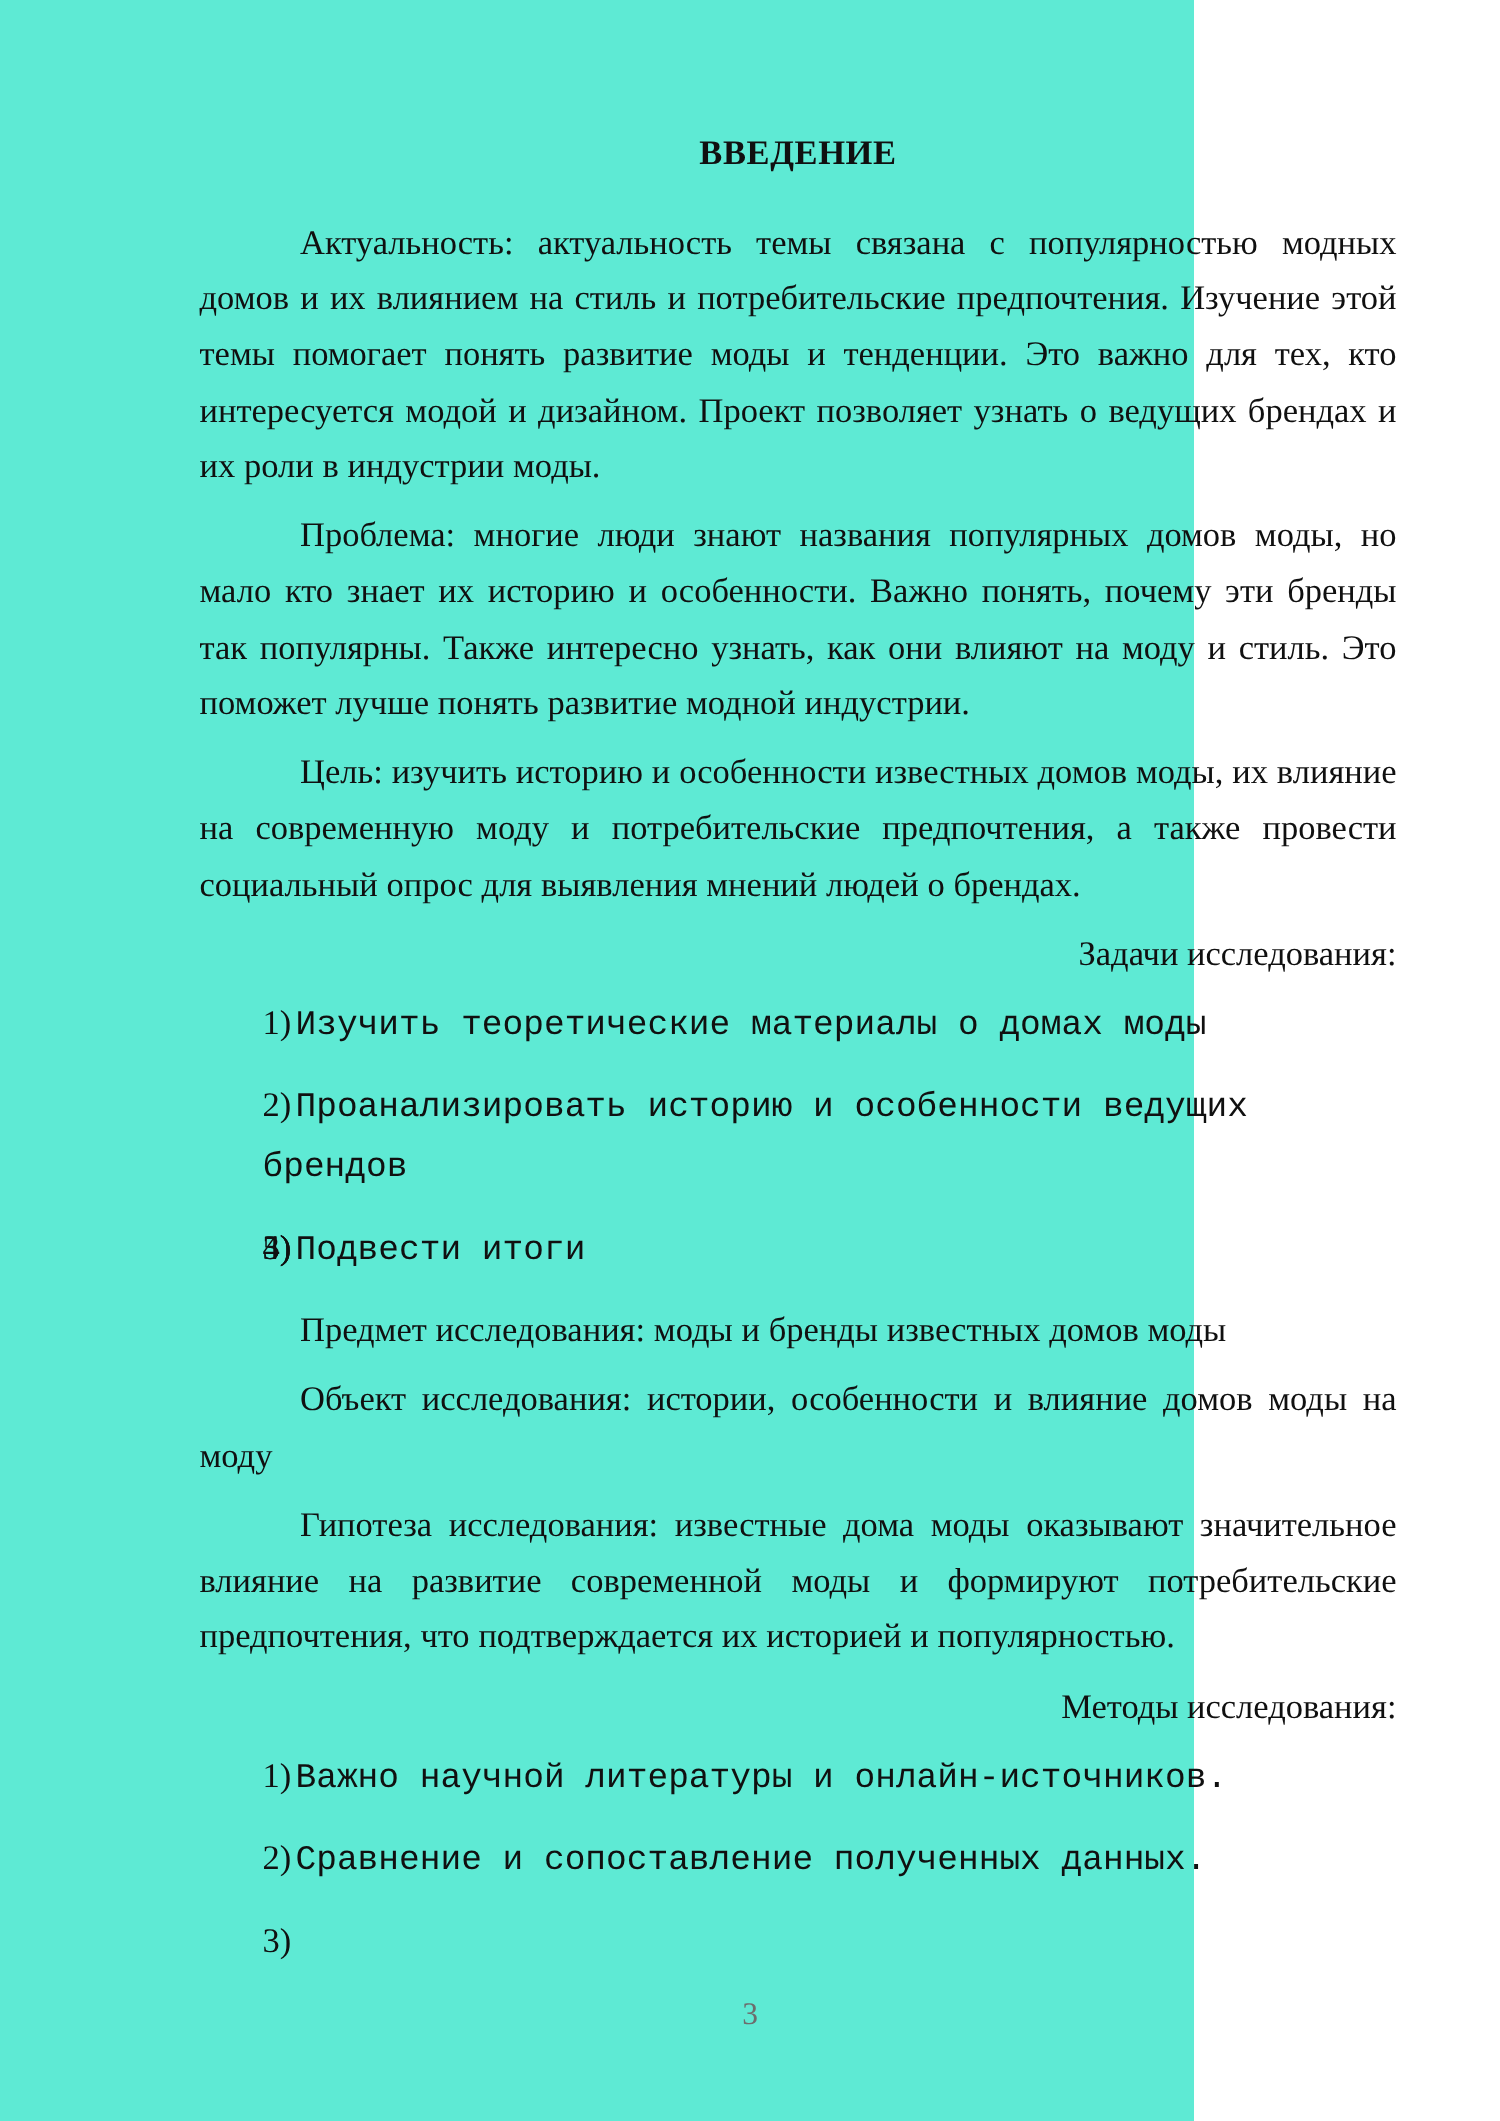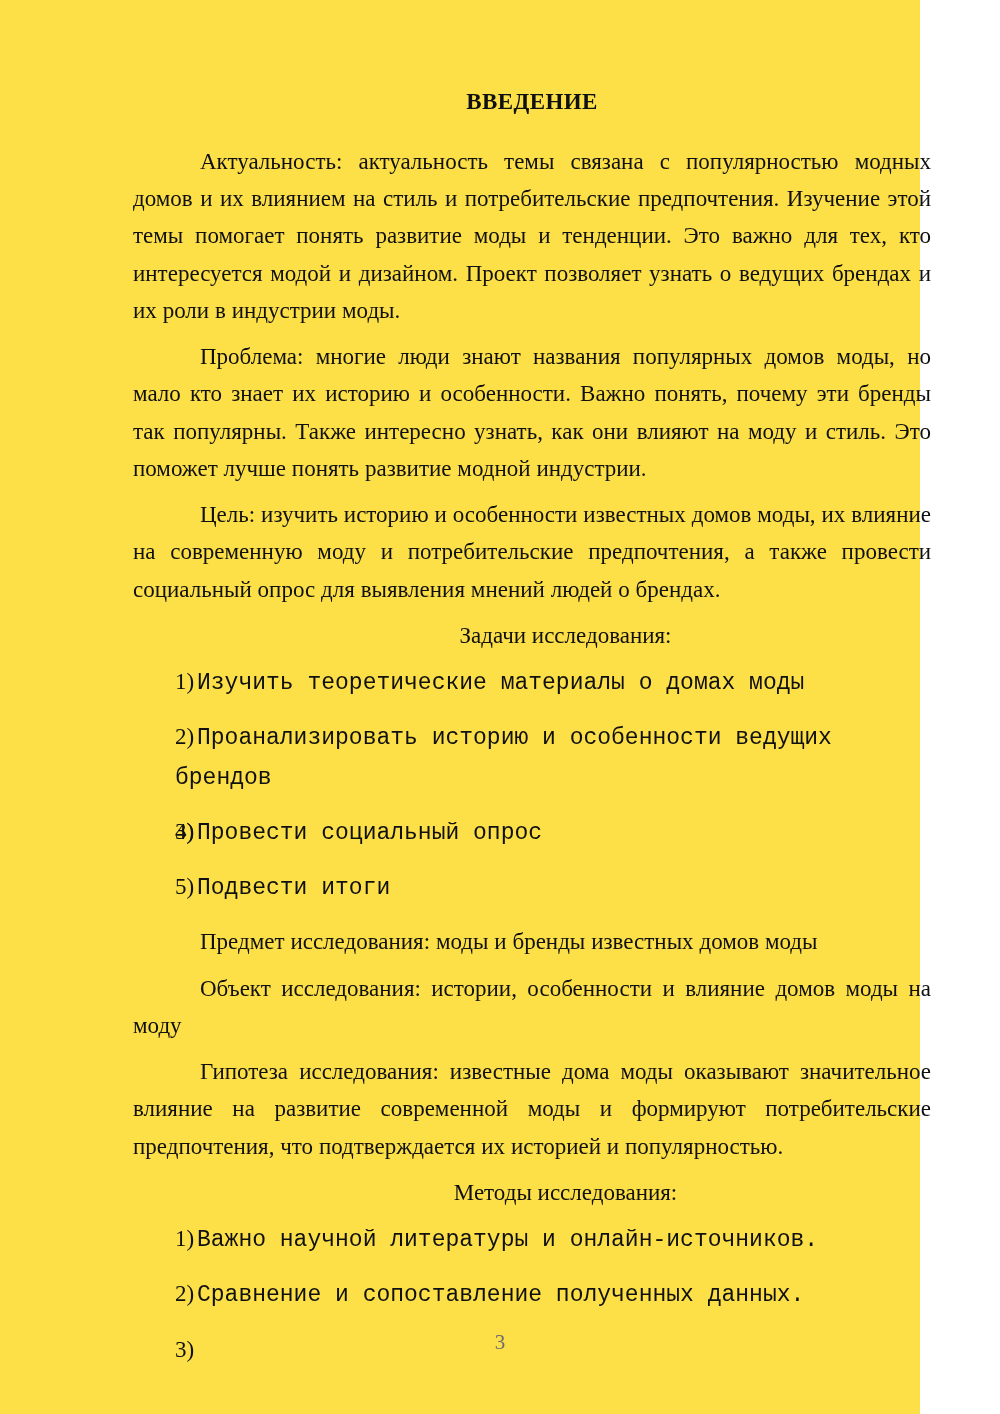--- a/index.html
+++ b/index.html
@@ -14,23 +14,23 @@
     font-family: "Liberation Serif", "DejaVu Serif", serif;
     color: #101010;
     position: relative;
     overflow: hidden;
   }
 
   .page {
     position: absolute;
     left: 0;
     top: 0;
-    width: 920px;
+    width: 796px;
     height: 1414px;
-    background: #fde047;
+    background: #5eead4;
     box-sizing: border-box;
   }
 
   .content {
     position: absolute;
     left: 133px;
     top: 88px;
     width: 798px;
   }
 
@@ -52,21 +52,21 @@
     margin: 0 0 9px 0;
     hyphens: none;
     word-spacing: 0.1px;
   }
 
   .lead-line {
     font-size: 23px;
     line-height: 1.62;
     text-indent: 67px;
     margin: 0 0 9px 0;
-    text-align: center;
+    text-align: right;
   }
 
   .list {
     list-style: none;
     margin: 0;
     padding: 0;
   }
 
   .list-item {
     font-size: 23px;
@@ -121,21 +121,21 @@
       <li class="list-item">
         <span class="marker">1)</span><span class="item-text">Изучить теоретические материалы о домах моды</span>
       </li>
       <li class="list-item">
         <span class="marker">2)</span><span class="item-text">Проанализировать историю и особенности ведущих брендов</span>
       </li>
       <li class="list-item">
         <span class="marker">3)</span>
       </li>
       <li class="list-item">
-        <span class="marker">4)</span><span class="item-text">Провести социальный опрос</span>
+        <span class="marker">4)</span>
       </li>
       <li class="list-item">
         <span class="marker">5)</span><span class="item-text">Подвести итоги</span>
       </li>
     </ul>
 
     <p class="para">Предмет исследования: моды и бренды известных домов моды</p>
 
     <p class="para">Объект исследования: истории, особенности и влияние домов моды на моду</p>
 

